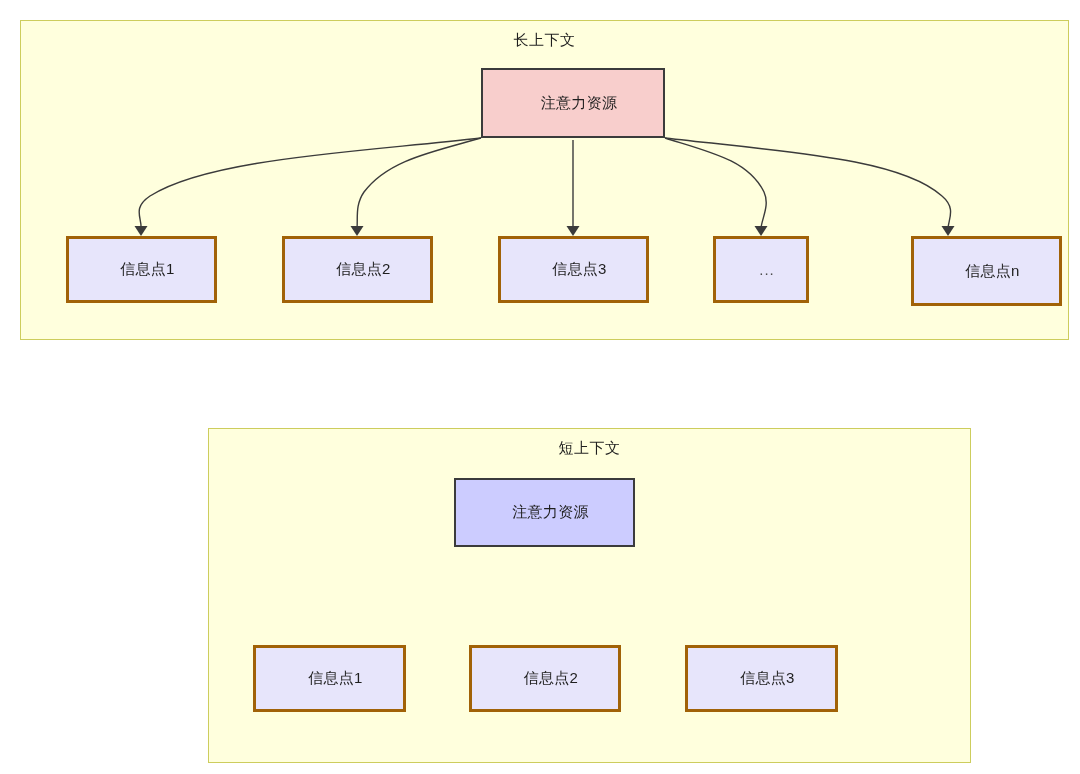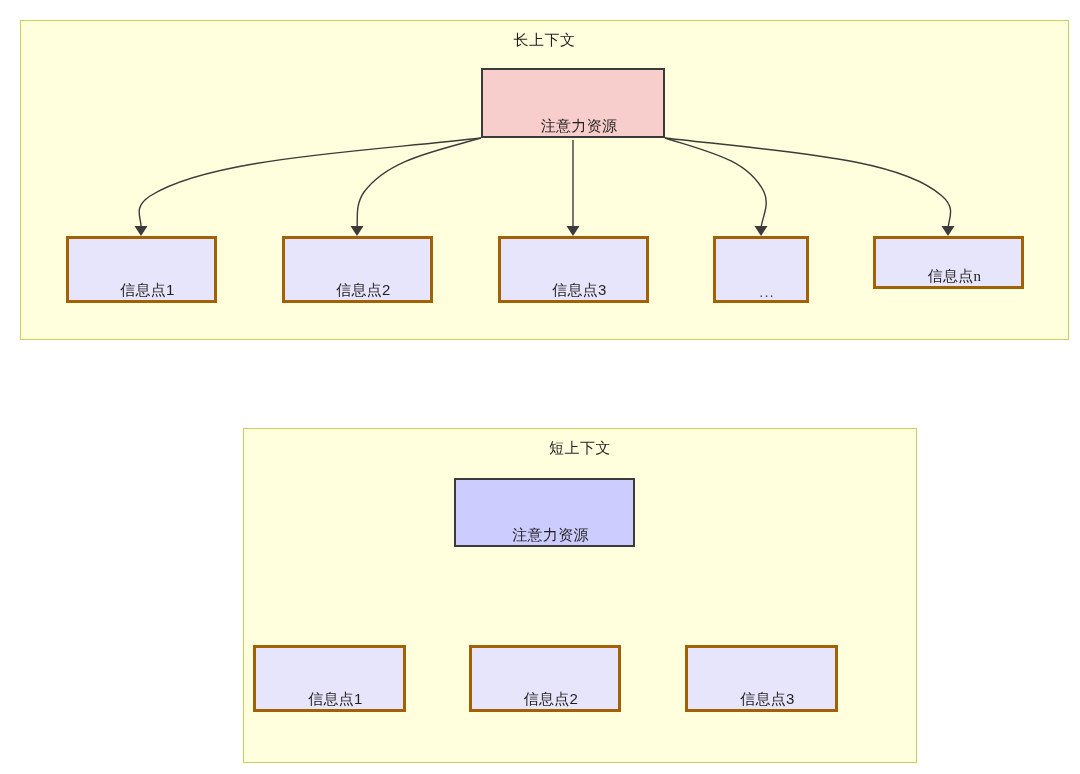--- a/index.html
+++ b/index.html
@@ -35,39 +35,38 @@
   }
   #group-long {
     left: 20px;
     top: 20px;
     width: 1049px;
     height: 320px;
   }
   #group-short {
     left: 208px;
     top: 428px;
-    width: 674px;
+    width: 763px;
     height: 335px;
-    margin-left: 35px;
   }
   .group-title {
     position: absolute;
     width: 100%;
     text-align: center;
     top: 10px;
     left: 0;
     font-size: 15px;
     color: #1f1f1f;
     letter-spacing: 0.5px;
   }
   .node {
     position: absolute;
     box-sizing: border-box;
     display: flex;
-    align-items: flex-end;
+    align-items: center;
     justify-content: center;
     font-size: 15px;
     color: #1f1f1f;
     letter-spacing: 0.3px;
     padding-left: 12px;
   }
   .node-attention-long {
     background: #f8cecc;
     border: 2px solid #3b3b3b;
   }
@@ -137,21 +136,21 @@
   </div>
   <div class="node node-info" style="left:282px; top:236px; width:151px; height:67px;">
     <span>信息点2</span>
   </div>
   <div class="node node-info" style="left:498px; top:236px; width:151px; height:67px;">
     <span>信息点3</span>
   </div>
   <div class="node node-info ellipsis" style="left:713px; top:236px; width:96px; height:67px;">
     <span>...</span>
   </div>
-  <div class="node node-info" style="left:873px; top:236px; width:151px; height:53px;font-family:Liberation Serif, serif;">
+  <div class="node node-info" style="left:911px; top:236px; width:151px; height:70px;">
     <span>信息点n</span>
   </div>
 
   <div class="context-group" id="group-short">
     <div class="group-title">短上下文</div>
   </div>
 
   <div class="node node-attention-short" style="left:454px; top:478px; width:181px; height:69px;">
     <span>注意力资源</span>
   </div>

